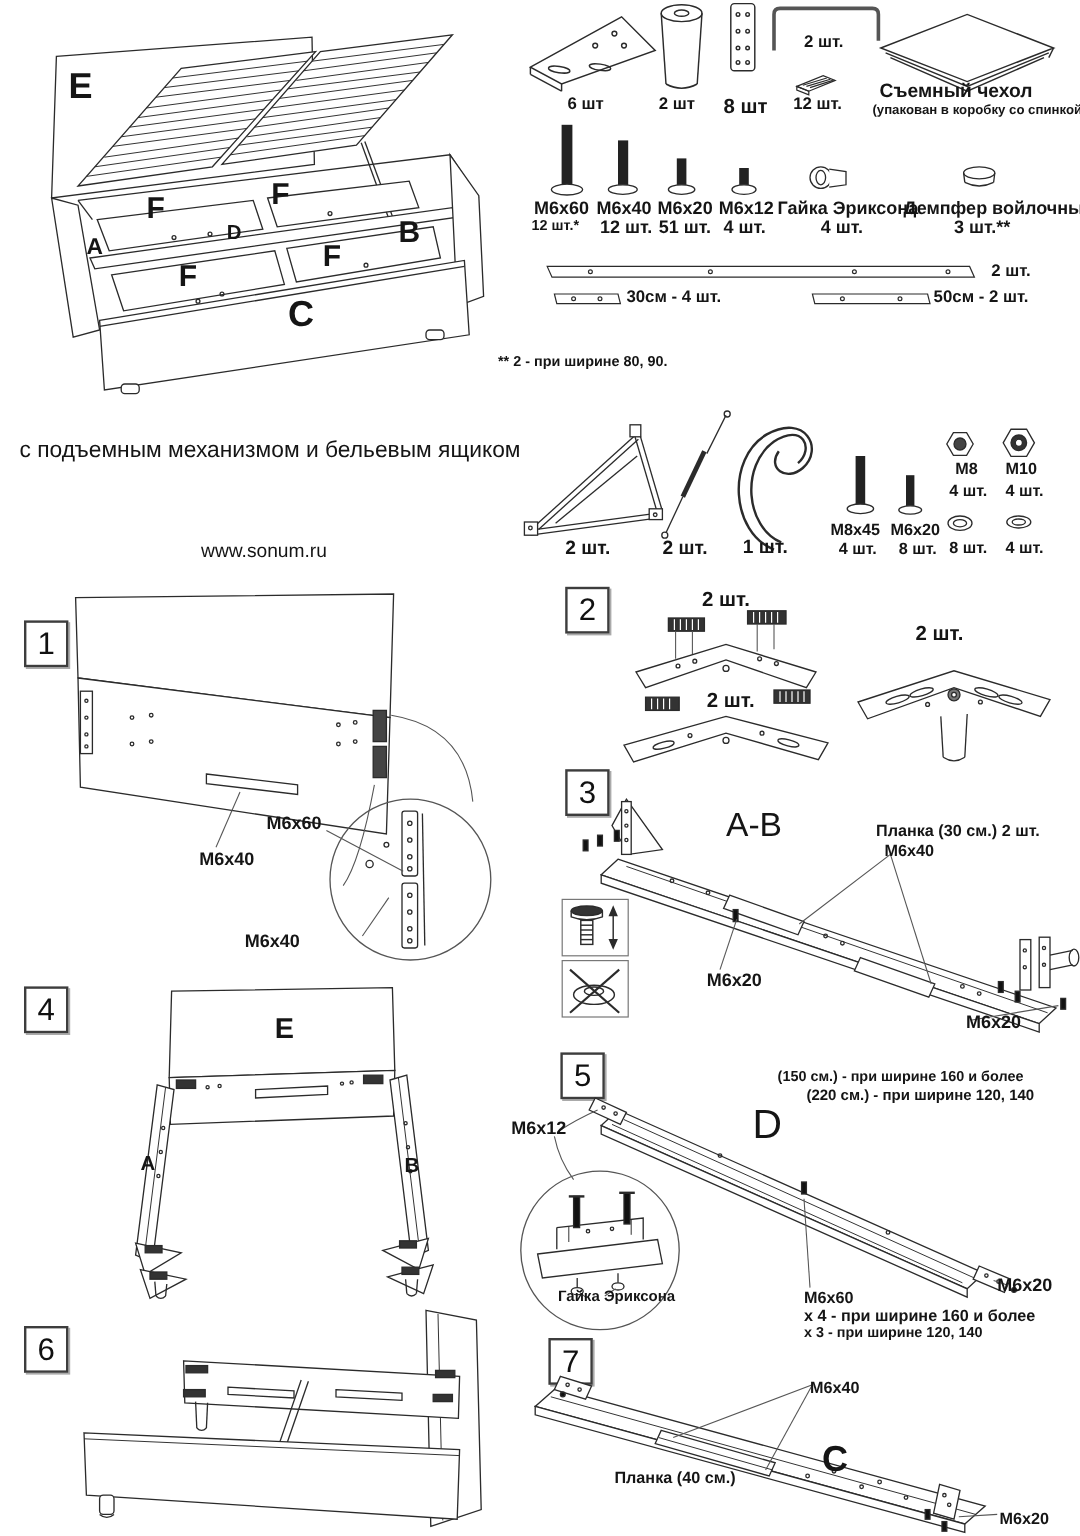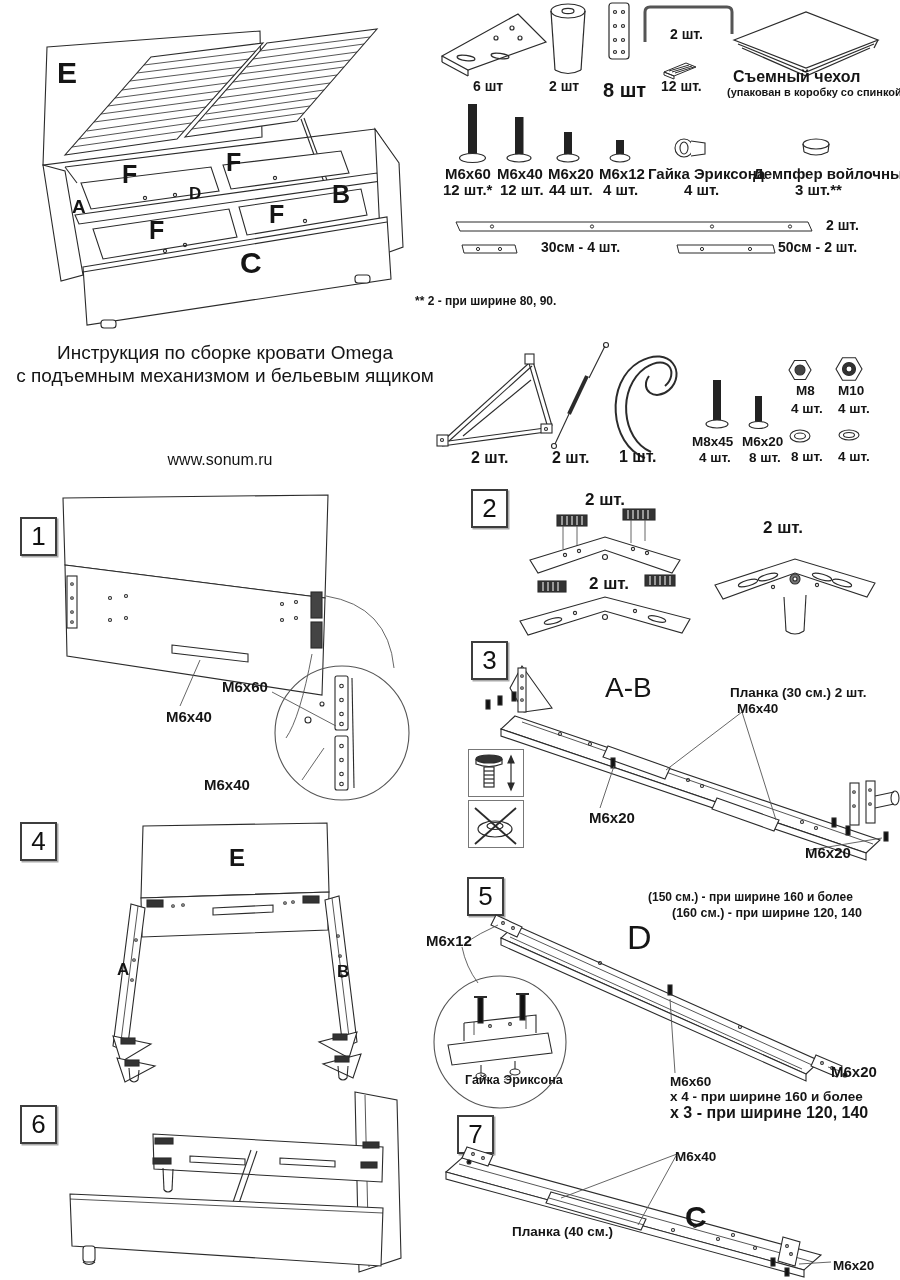--- a/index.html
+++ b/index.html
@@ -143,21 +143,21 @@
     <g fill="none" stroke="#2b2b2b" stroke-width="1.2">
       <polygon points="8,36 80,8 152,36 80,64" fill="#fff"></polygon>
       <path d="M12,40 L80,68 L148,40"></path>
       <path d="M16,44 L80,72 L144,44"></path>
       <line x1="152" y1="36" x2="148" y2="44"></line>
     </g>
   </svg>
   <span class="t b" style="left:670px;top:27px;font-size:14px">2 шт.</span>
   <span class="t b" style="left:473px;top:79px;font-size:14px">6 шт</span>
   <span class="t b" style="left:549px;top:79px;font-size:14px">2 шт</span>
-  <span class="t b" style="left:603px;top:79px;font-size:20px">8 шт</span>
+  <span class="t b" style="left:603px;top:79px;font-size:17px">8 шт</span>
   <span class="t b" style="left:661px;top:79px;font-size:14px">12 шт.</span>
   <span class="t b" style="left:733px;top:68px;font-size:16px">Съемный чехол</span>
   <span class="t b" style="left:727px;top:86px;font-size:11px">(упакован в коробку со спинкой)</span>
 
   <svg style="left:444px;top:102px" width="440" height="64" viewBox="0 0 440 64">
     <g fill="none" stroke="#2b2b2b" stroke-width="1.1">
       <rect x="24" y="2" width="9" height="52" fill="#222" stroke="none"></rect>
       <ellipse cx="28.5" cy="56" rx="13" ry="4.5" fill="#fff"></ellipse>
       <rect x="71" y="15" width="8.5" height="39" fill="#222" stroke="none"></rect>
       <ellipse cx="75" cy="56" rx="12" ry="4" fill="#fff"></ellipse>
@@ -173,48 +173,47 @@
         <line x1="385" y1="42" x2="384" y2="50"></line>
       <path d="M360,50 Q372,56 384,50"></path>
     </g>
   </svg>
   <span class="t b" style="left:445px;top:166px;font-size:15px">M6x60</span>
   <span class="t b" style="left:497px;top:166px;font-size:15px">M6x40</span>
   <span class="t b" style="left:548px;top:166px;font-size:15px">M6x20</span>
   <span class="t b" style="left:599px;top:166px;font-size:15px">M6x12</span>
   <span class="t b" style="left:648px;top:166px;font-size:15px">Гайка Эриксона</span>
   <span class="t b" style="left:753px;top:166px;font-size:15px">Демпфер войлочный</span>
-  <span class="t b" style="left:443px;top:182px;font-size:15px">12 шт.*</span>
+  <span class="t b" style="left:443px;top:182px;font-size:12px">12 шт.*</span>
   <span class="t b" style="left:500px;top:182px;font-size:15px">12 шт.</span>
-  <span class="t b" style="left:549px;top:182px;font-size:15px">44 шт.</span>
+  <span class="t b" style="left:549px;top:182px;font-size:15px">51 шт.</span>
   <span class="t b" style="left:603px;top:182px;font-size:15px">4 шт.</span>
   <span class="t b" style="left:684px;top:182px;font-size:15px">4 шт.</span>
   <span class="t b" style="left:795px;top:182px;font-size:15px">3 шт.**</span>
 
   <svg style="left:452px;top:216px" width="370" height="46" viewBox="0 0 370 46">
     <g fill="none" stroke="#2b2b2b" stroke-width="1">
       <polygon points="4,6 356,6 360,15 8,15" fill="#fff"></polygon>
       <circle cx="40" cy="10.5" r="1.6"></circle>
         <circle cx="140" cy="10.5" r="1.6"></circle>
         <circle cx="260" cy="10.5" r="1.6"></circle>
         <circle cx="338" cy="10.5" r="1.6"></circle>
       <polygon points="10,29 63,29 65,37 12,37" fill="#fff"></polygon>
       <circle cx="26" cy="33" r="1.6"></circle>
         <circle cx="48" cy="33" r="1.6"></circle>
       <polygon points="225,29 321,29 323,37 227,37" fill="#fff"></polygon>
       <circle cx="250" cy="33" r="1.6"></circle>
         <circle cx="298" cy="33" r="1.6"></circle>
     </g>
   </svg>
   <span class="t b" style="left:826px;top:218px;font-size:14px">2 шт.</span>
-  <span class="t b" style="left:541px;top:240px;font-size:14px">30см - 4 шт.</span>
+  <span class="t b" style="left:522px;top:240px;font-size:14px">30см - 4 шт.</span>
   <span class="t b" style="left:778px;top:240px;font-size:14px">50см - 2 шт.</span>
   <span class="t b" style="left:415px;top:295px;font-size:12px">** 2 - при ширине 80, 90.</span>
 
-  <span class="t ctr" style="left:20px;width:410px;top:342px;font-size:19px">Инструкция по сборке кровати Omega</span>
   <span class="t ctr" style="left:20px;width:400px;top:451px;font-size:16px">www.sonum.ru</span>
   <span class="t ctr" style="left:10px;width:430px;top:365px;font-size:19px">с подъемным механизмом и бельевым ящиком</span>
 
   <svg style="left:433px;top:340px" width="260" height="128" viewBox="0 0 260 128">
     <g fill="none" stroke="#2b2b2b" stroke-width="1.1">
 
       <line x1="8" y1="102" x2="112" y2="88"></line>
         <line x1="9" y1="106" x2="113" y2="92"></line>
       <line x1="95" y1="20" x2="115" y2="88"></line>
         <line x1="99" y1="18" x2="119" y2="86"></line>
@@ -554,27 +553,27 @@
         <line x1="96" y1="99" x2="109" y2="99" stroke-width="2"></line>
       <line x1="61" y1="170" x2="61" y2="178"></line>
         <ellipse cx="61" cy="181" rx="5" ry="3" fill="#fff"></ellipse>
       <line x1="95" y1="166" x2="95" y2="174"></line>
         <ellipse cx="95" cy="177" rx="5" ry="3" fill="#fff"></ellipse>
       <line x1="68" y1="186" x2="63" y2="182" stroke="#555" stroke-width="0.9"></line>
       <line x1="84" y1="185" x2="93" y2="179" stroke="#555" stroke-width="0.9"></line>
     </g>
   </svg>
   <span class="t b" style="left:648px;top:891px;font-size:12px">(150 см.) - при ширине 160 и более</span>
-  <span class="t b" style="left:672px;top:906px;font-size:12.5px">(160 см.) - при ширине 120, 140</span>
+  <span class="t b" style="left:672px;top:906px;font-size:12.5px">(220 см.) - при ширине 120, 140</span>
   <span class="t b" style="left:426px;top:933px;font-size:15px">M6x12</span>
   <span class="t" style="left:627px;top:918px;font-size:34px">D</span>
   <span class="t b" style="left:465px;top:1073px;font-size:12.5px">Гайка Эриксона</span>
   <span class="t b" style="left:670px;top:1074px;font-size:13.5px">M6x60</span>
   <span class="t b" style="left:670px;top:1089px;font-size:13.5px">x 4 - при ширине 160 и более</span>
-  <span class="t b" style="left:670px;top:1104px;font-size:16px">x 3 - при ширине 120, 140</span>
+  <span class="t b" style="left:670px;top:1104px;font-size:12px">x 3 - при ширине 120, 140</span>
   <span class="t b" style="left:831px;top:1064px;font-size:15px">M6x20</span>
 
   <div class="stepnum" style="left:20px;top:1105px">
       <span>6</span>
     </div>
   <svg style="left:25px;top:1090px" width="420" height="190" viewBox="0 0 420 190">
     <g fill="none" stroke="#2b2b2b" stroke-width="1.1">
 
       <polygon points="330,2 372,10 376,168 334,182" fill="#fff"></polygon>
       <line x1="340" y1="5" x2="344" y2="177" stroke-width="0.8"></line>

